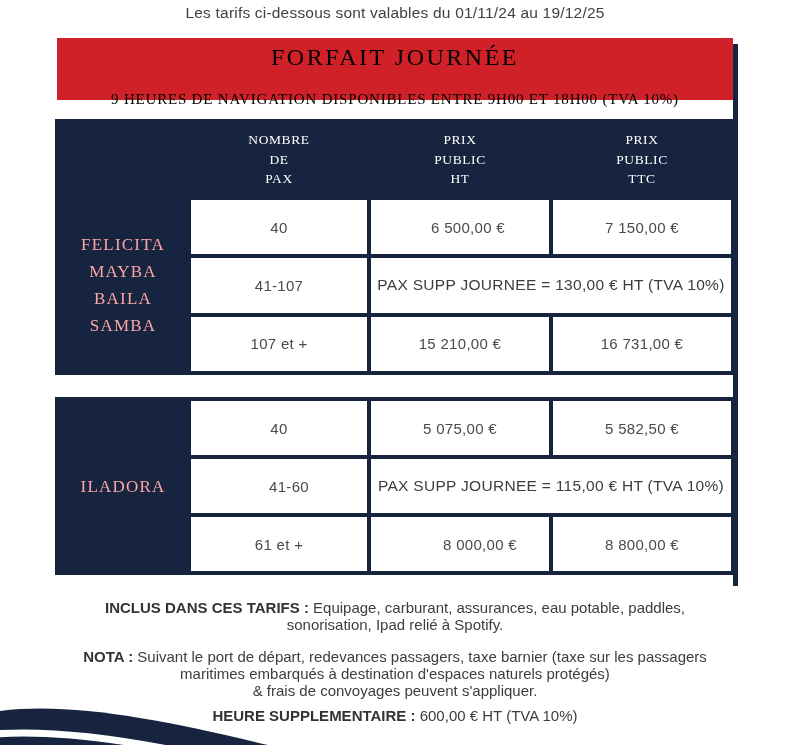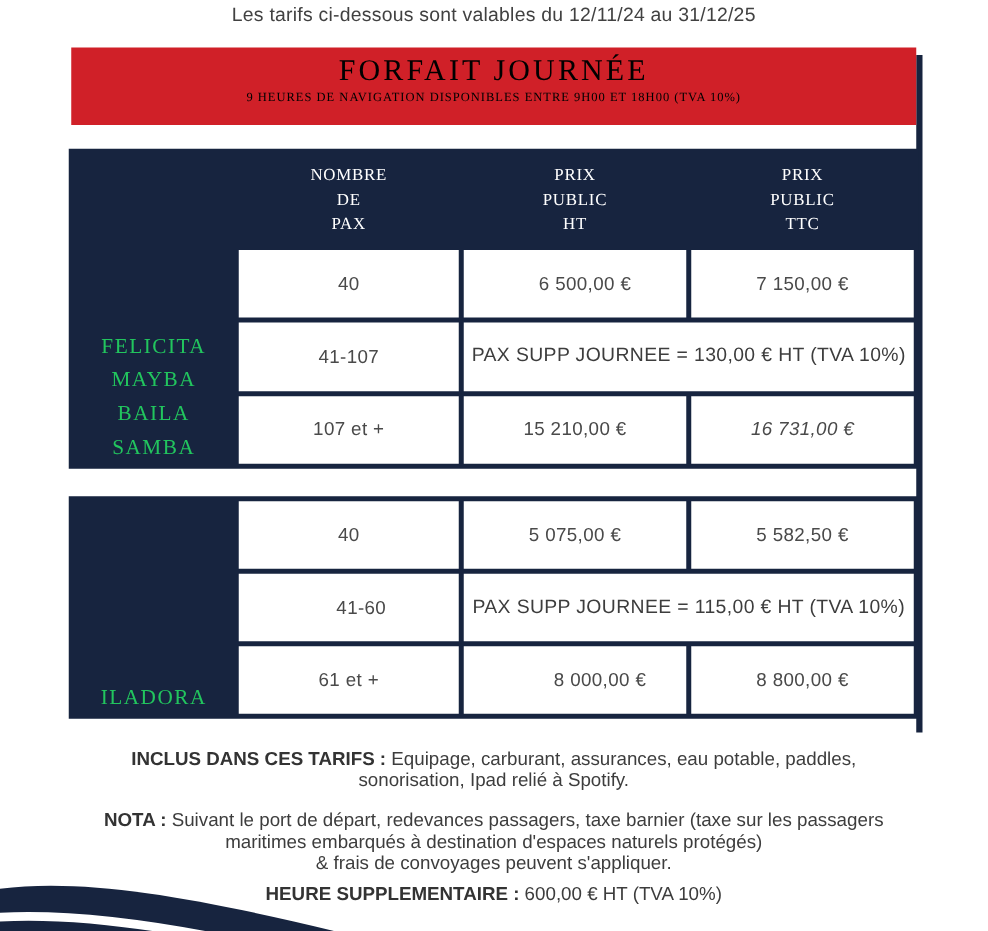--- a/index.html
+++ b/index.html
@@ -15,40 +15,40 @@
   .edge-stripe {
     position:absolute; left:733px; top:44px; width:5px; height:542px;
     background:#17243f;
   }
   .banner {
     position:absolute; left:57px; top:38px; width:676px; height:62px;
     background:#d02028; color:#000000; text-align:center;
     font-family:"Liberation Serif", serif;
   }
   .banner-title { margin-top:6px; font-size:24px; letter-spacing:2.5px; font-weight:400; }
-  .banner-subtitle { margin-top:2px; font-size:10px; letter-spacing:0.8px; }
+  .banner-subtitle { margin-top:20px; font-size:15px; letter-spacing:0.8px; }
 
   .tarif-table {
     position:absolute; left:55px; width:680px; box-sizing:border-box;
     background:#17243f; display:grid; gap:4px; padding:4px;
     grid-template-columns:128px 176px 178px 178px;
   }
   #table-1 { top:119px; height:256px; grid-template-rows:73px 1fr 1fr 1fr; }
   #table-2 { top:397px; height:178px; grid-template-rows:1fr 1fr 1fr; }
 
   .hcell {
     color:#ffffff; font-family:"Liberation Serif", serif;
     font-size:13.5px; line-height:1.45; letter-spacing:0.6px;
     display:flex; align-items:center; justify-content:center;
     text-align:center; white-space:pre-line;
   }
   .names {
-    color:#22c55e; font-family:"Liberation Serif", serif;
+    color:#fca5a5; font-family:"Liberation Serif", serif;
     font-size:17px; line-height:27px; letter-spacing:1.2px;
-    display:flex; flex-direction:column; align-items:center; justify-content:flex-end;
+    display:flex; flex-direction:column; align-items:center; justify-content:center;
     text-align:center;
   }
   .cell {
     background:#ffffff; display:flex; align-items:center; justify-content:center;
     font-size:15px; color:#4a4a4a; letter-spacing:0.3px; text-align:center;
   }
   .cell.merged { grid-column:3 / 5; font-size:15.5px; color:#3d3d3d; }
 
   .note {
     position:absolute; left:0; right:0; text-align:center;
@@ -57,21 +57,21 @@
   #note-included { top:599px; }
   #note-nota { top:648px; }
   #note-heure { top:707px; }
   .note b { color:#333333; }
 
   .wave { position:absolute; left:0; bottom:0; width:270px; height:46px; }
 </style>
 </head>
 <body>
 
-<div class="period-note">Les tarifs ci-dessous sont valables du 12/11/24 au 31/12/25</div>
+<div class="period-note">Les tarifs ci-dessous sont valables du 01/11/24 au 19/12/25</div>
 
 <div class="edge-stripe"></div>
 
 <div class="banner">
   <div class="banner-title">FORFAIT JOURNÉE</div>
   <div class="banner-subtitle">9 HEURES DE NAVIGATION DISPONIBLES ENTRE 9H00 ET 18H00 (TVA 10%)</div>
 </div>
 
 <div class="tarif-table" id="table-1">
   <div style="grid-column:1; grid-row:1;"></div>
@@ -94,21 +94,21 @@
 
   <div class="cell" style="grid-column:2; grid-row:2;">40</div>
   <div class="cell" style="grid-column:3; grid-row:2;padding-left:16px;">6 500,00 €</div>
   <div class="cell" style="grid-column:4; grid-row:2;">7 150,00 €</div>
 
   <div class="cell" style="grid-column:2; grid-row:3;">41-107</div>
   <div class="cell merged" style="grid-row:3;">PAX SUPP JOURNEE = 130,00 € HT (TVA 10%)</div>
 
   <div class="cell" style="grid-column:2; grid-row:4;">107 et +</div>
   <div class="cell" style="grid-column:3; grid-row:4;">15 210,00 €</div>
-  <div class="cell" style="grid-column:4; grid-row:4;font-style:italic;">16 731,00 €</div>
+  <div class="cell" style="grid-column:4; grid-row:4;">16 731,00 €</div>
 </div>
 
 <div class="tarif-table" id="table-2">
   <div class="names" style="grid-column:1; grid-row:1 / 4;">
     <span>ILADORA</span>
   </div>
 
   <div class="cell" style="grid-column:2; grid-row:1;">40</div>
   <div class="cell" style="grid-column:3; grid-row:1;">5 075,00 €</div>
   <div class="cell" style="grid-column:4; grid-row:1;">5 582,50 €</div>

